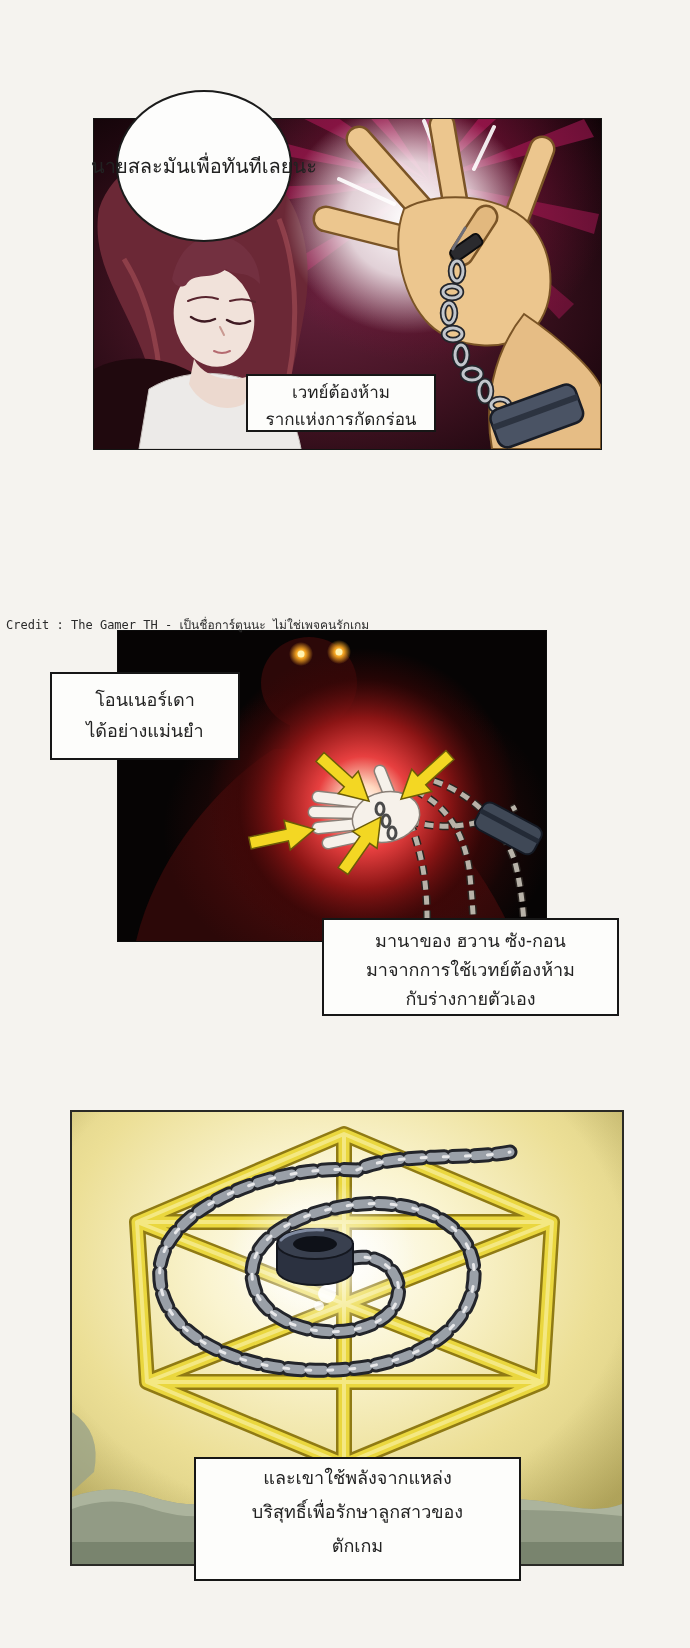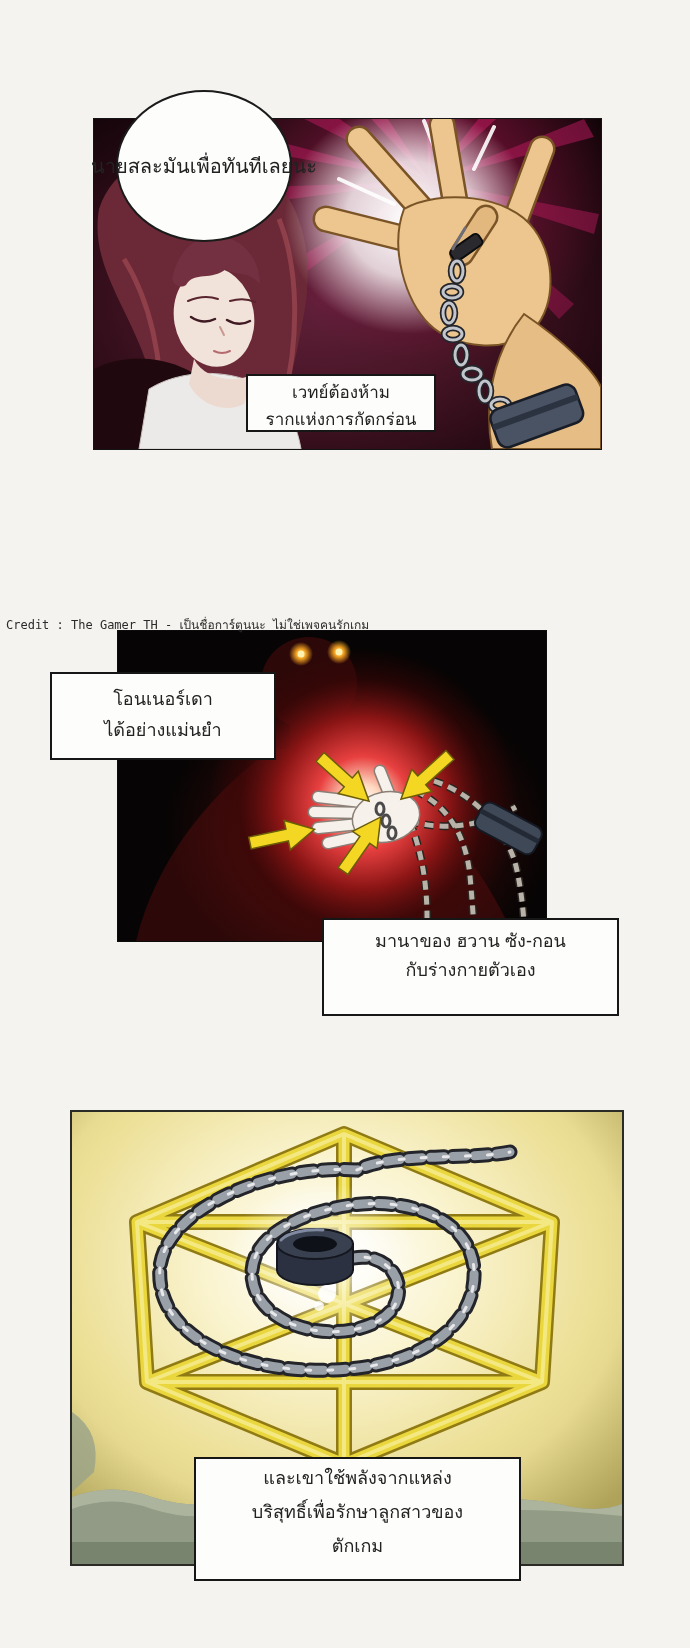--- a/index.html
+++ b/index.html
@@ -23,21 +23,21 @@
   }
   .bubble .tline{font-size:20px;line-height:37px;white-space:nowrap;}
 
   .caption{
     position:absolute;background:#fdfdfb;border:2px solid #161616;
     text-align:center;z-index:6;box-sizing:border-box;
   }
   .caption .tline{font-size:18px;white-space:nowrap;}
   .caption1{left:246px;top:374px;width:190px;height:58px;padding-top:3px;}
   .caption1 .tline{line-height:27px;font-size:17px;}
-  .caption2{left:50px;top:672px;width:226px;height:88px;padding-top:11px;font-family:Liberation Mono, monospace;}
+  .caption2{left:50px;top:672px;width:190px;height:88px;padding-top:11px;}
   .caption2 .tline{line-height:31px;}
   .caption3{left:322px;top:918px;width:297px;height:98px;padding-top:7px;}
   .caption3 .tline{line-height:29px;}
   .caption4{left:194px;top:1457px;width:327px;height:124px;padding-top:2px;}
   .caption4 .tline{line-height:34px;}
 
   .credit{
     position:absolute;left:6px;top:583px;width:682px;height:28px;
     font-family:"DejaVu Sans Mono","Liberation Mono",monospace;
     font-size:12px;line-height:28px;color:#2b2b2b;white-space:nowrap;z-index:4;margin-top:28px;
@@ -258,20 +258,21 @@
     </svg>
   </div>
 
   <div class="caption caption2">
     <div class="tline">โอนเนอร์เดา</div>
     <div class="tline">ได้อย่างแม่นยำ</div>
   </div>
 
   <div class="caption caption3">
     <div class="tline">มานาของ ฮวาน ซัง-กอน</div>
+    <div class="tline">มาจากการใช้เวทย์ต้องห้าม</div>
     <div class="tline">กับร่างกายตัวเอง</div>
   </div>
 
   <div class="panel panel3">
     <svg viewBox="0 0 550 452">
       <defs>
         <radialGradient id="p3bg" cx="47%" cy="33%" r="75%">
           <stop offset="0" stop-color="#ffffff"></stop>
           <stop offset="0.3" stop-color="#faf4d0"></stop>
           <stop offset="0.65" stop-color="#ecdf96"></stop>

